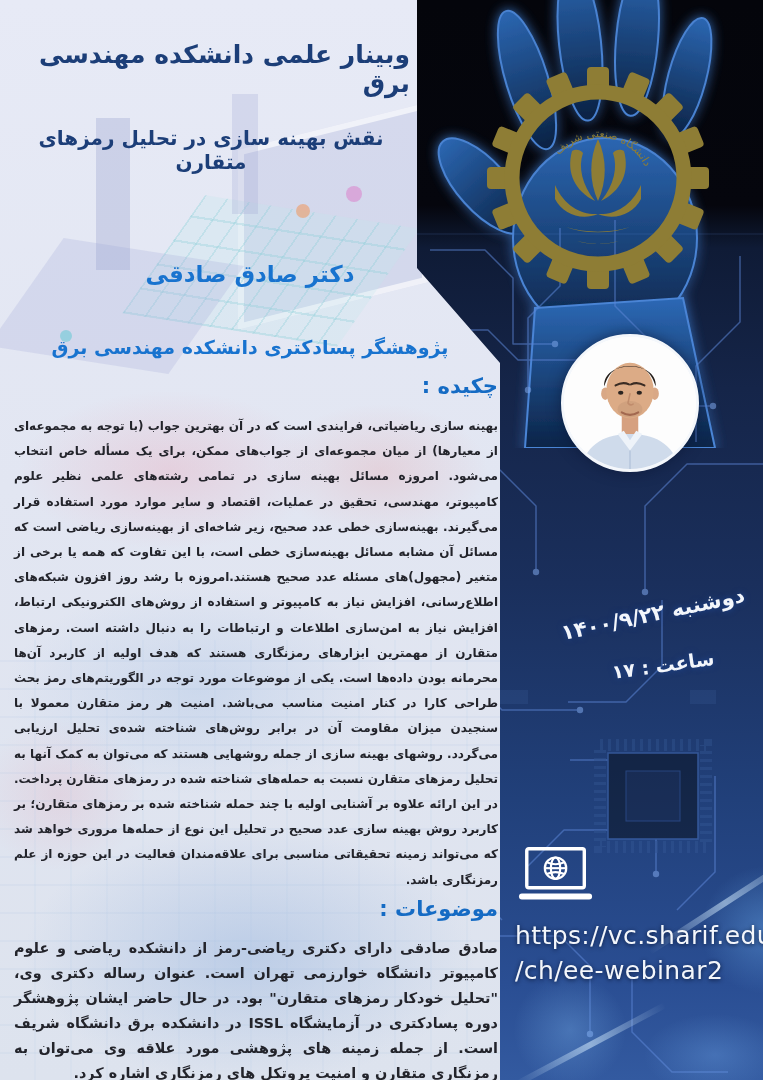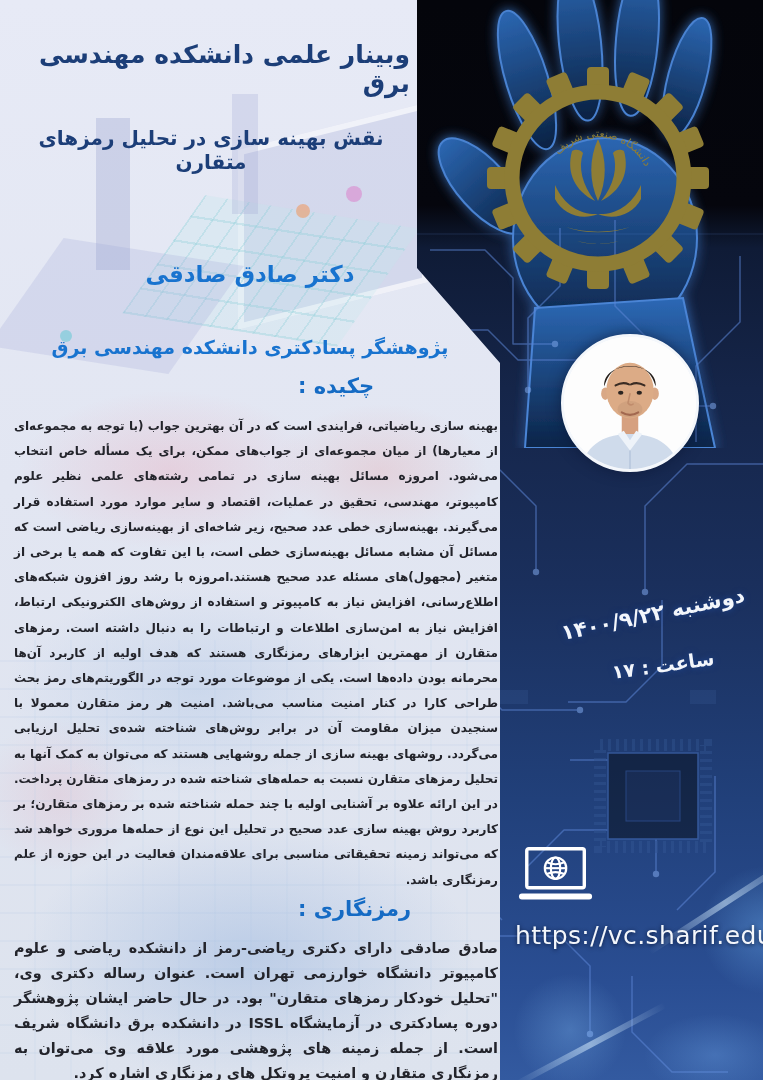--- a/index.html
+++ b/index.html
@@ -45,21 +45,21 @@
   
   .ltxt { position:absolute; direction:rtl; z-index:3; }
   .title1 { left:8px; top:40px; width:402px; 
     font-size:25px; font-weight:bold; color:#1c3e78; }
   .title2 { left:8px; top:126px; width:406px; text-align:center;
     font-size:20px; font-weight:bold; color:#1c3e78; }
   .sp-name { left:40px; top:261px; width:420px; text-align:center;
     font-size:23px; font-weight:bold; color:#1873cf; }
   .sp-role { left:40px; top:324px; width:420px; text-align:center;
     font-size:19px; font-weight:bold; color:#1873cf;margin-top:12px; }
-  .sec-head { font-size:21px; font-weight:bold; color:#156bc4; text-align:left; }
+  .sec-head { font-size:21px; font-weight:bold; color:#156bc4; text-align:right; }
   .abs-head { left:298px; top:374px; width:200px; }
   .bio-head { left:298px; top:897px; width:200px; }
   .para { left:14px; width:484px; text-align:justify; font-weight:bold; color:#23242b; }
   .abs-body { top:414px; font-size:12px; line-height:25.2px; }
   .bio-body { top:936px; font-size:14.4px; line-height:25px; }
 
   
   .dark-panel { position:absolute; inset:0; z-index:2;
     clip-path:polygon(417px 0px, 763px 0px, 763px 1080px, 500px 1080px, 500px 363px, 417px 268px);
     background:linear-gradient(180deg,
@@ -123,21 +123,21 @@
     <div class="deco circuit-faint"></div>
 
     <div class="ltxt title1">وبینار علمی دانشکده مهندسی برق</div>
     <div class="ltxt title2">نقش بهینه سازی در تحلیل رمزهای متقارن</div>
     <div class="ltxt sp-name">دکتر صادق صادقی</div>
     <div class="ltxt sp-role">پژوهشگر پسادکتری دانشکده مهندسی برق</div>
 
     <div class="ltxt sec-head abs-head">چکیده :</div>
     <div class="ltxt para abs-body">بهینه سازی ریاضیاتی، فرایندی است که در آن بهترین جواب (با توجه به مجموعه‌ای از معیارها) از میان مجموعه‌ای از جواب‌های ممکن، برای یک مسأله خاص انتخاب می‌شود. امروزه مسائل بهینه سازی در تمامی رشته‌های علمی نظیر علوم کامپیوتر، مهندسی، تحقیق در عملیات، اقتصاد و سایر موارد مورد استفاده قرار می‌گیرند. بهینه‌سازی خطی عدد صحیح، زیر شاخه‌ای از بهینه‌سازی ریاضی است که مسائل آن مشابه مسائل بهینه‌سازی خطی است، با این تفاوت که همه یا برخی از متغیر (مجهول)های مسئله عدد صحیح هستند.امروزه با رشد روز افزون شبکه‌های اطلاع‌رسانی، افزایش نیاز به کامپیوتر و استفاده از روش‌های الکترونیکی ارتباط، افزایش نیاز به امن‌سازی اطلاعات و ارتباطات را به دنبال داشته است. رمزهای متقارن از مهمترین ابزارهای رمزنگاری هستند که هدف اولیه از کاربرد آن‌ها محرمانه بودن داده‌ها است. یکی از موضوعات مورد توجه در الگوریتم‌های رمز بحث طراحی کارا در کنار امنیت مناسب می‌باشد. امنیت هر رمز متقارن معمولا با سنجیدن میزان مقاومت آن در برابر روش‌های شناخته شده‌ی تحلیل ارزیابی می‌گردد. روشهای بهینه سازی از جمله روشهایی هستند که می‌توان به کمک آنها به تحلیل رمزهای متقارن نسبت به حمله‌های شناخته شده در رمزهای متقارن پرداخت. در این ارائه علاوه بر آشنایی اولیه با چند حمله شناخته شده بر رمزهای متقارن؛ بر کاربرد روش بهینه سازی عدد صحیح در تحلیل این نوع از حمله‌ها مروری خواهد شد که می‌تواند زمینه تحقیقاتی مناسبی برای علاقه‌مندان فعالیت در این حوزه از علم رمزنگاری باشد.</div>
 
-    <div class="ltxt sec-head bio-head">رمزنگاری :</div>
+    <div class="ltxt sec-head bio-head">موضوعات :</div>
     <div class="ltxt para bio-body">صادق صادقی دارای دکتری ریاضی-رمز از دانشکده ریاضی و علوم کامپیوتر دانشگاه خوارزمی تهران است. عنوان رساله دکتری وی، "تحلیل خودکار رمزهای متقارن" بود. در حال حاضر ایشان پژوهشگر دوره پسادکتری در آزمایشگاه ISSL در دانشکده برق دانشگاه شریف است. از جمله زمینه های پژوهشی مورد علاقه وی می‌توان به رمزنگاری متقارن و امنیت پروتکل های رمزنگاری اشاره کرد.</div>
   </div>
 
   <div class="dark-panel">
 
     <svg class="hand-svg" viewBox="0 0 350 460">
       <defs>
         <linearGradient id="hg" x1="0" y1="0" x2="0" y2="1">
           <stop offset="0" stop-color="#2f6fc0"></stop>
             <stop offset="1" stop-color="#0b2448"></stop>
@@ -282,15 +282,16 @@
         <ellipse cx="38.5" cy="22" rx="4.8" ry="11"></ellipse>
         <path d="M27.5 22 H49.5"></path>
         <path d="M29.5 16 Q38.5 20 47.5 16"></path>
         <path d="M29.5 28 Q38.5 24 47.5 28"></path>
       </g>
       <rect x="1" y="48" width="75" height="6" rx="3" fill="#ffffff"></rect>
     </svg>
 
     <div class="url">
       <div>https://vc.sharif.edu</div>
+      <div>/ch/ee-webinar2</div>
     </div>
   </div>
 </div>
 
 </body></html>

